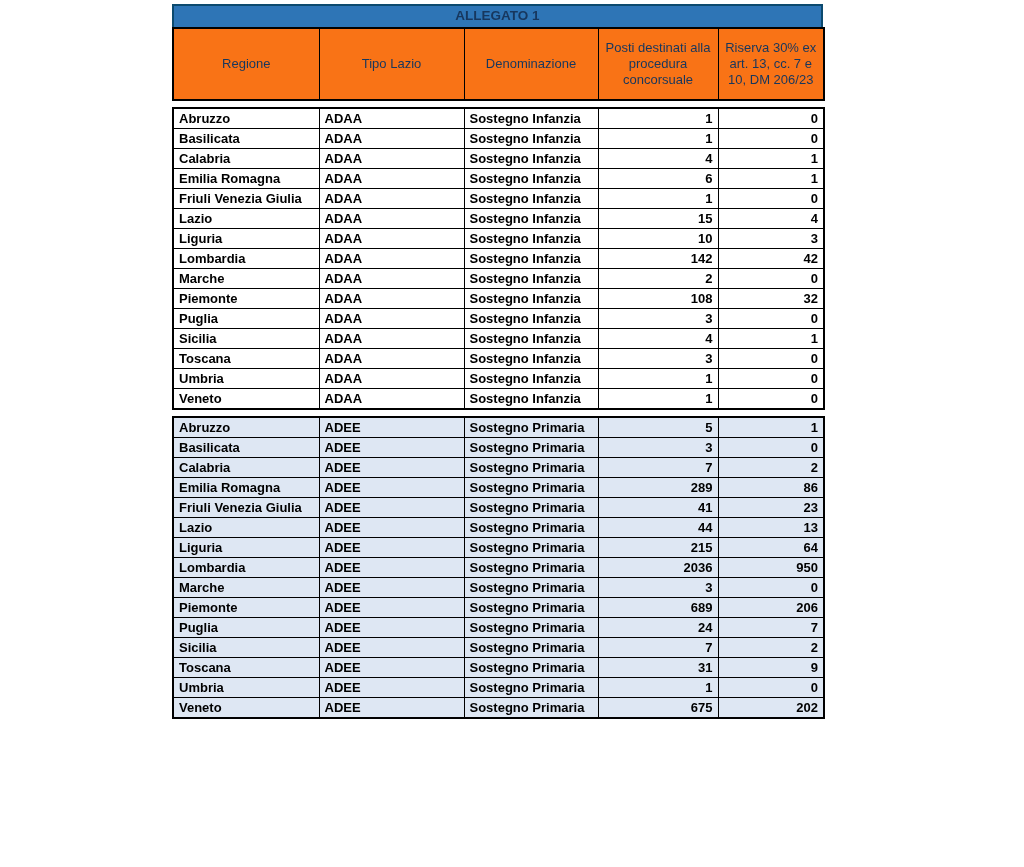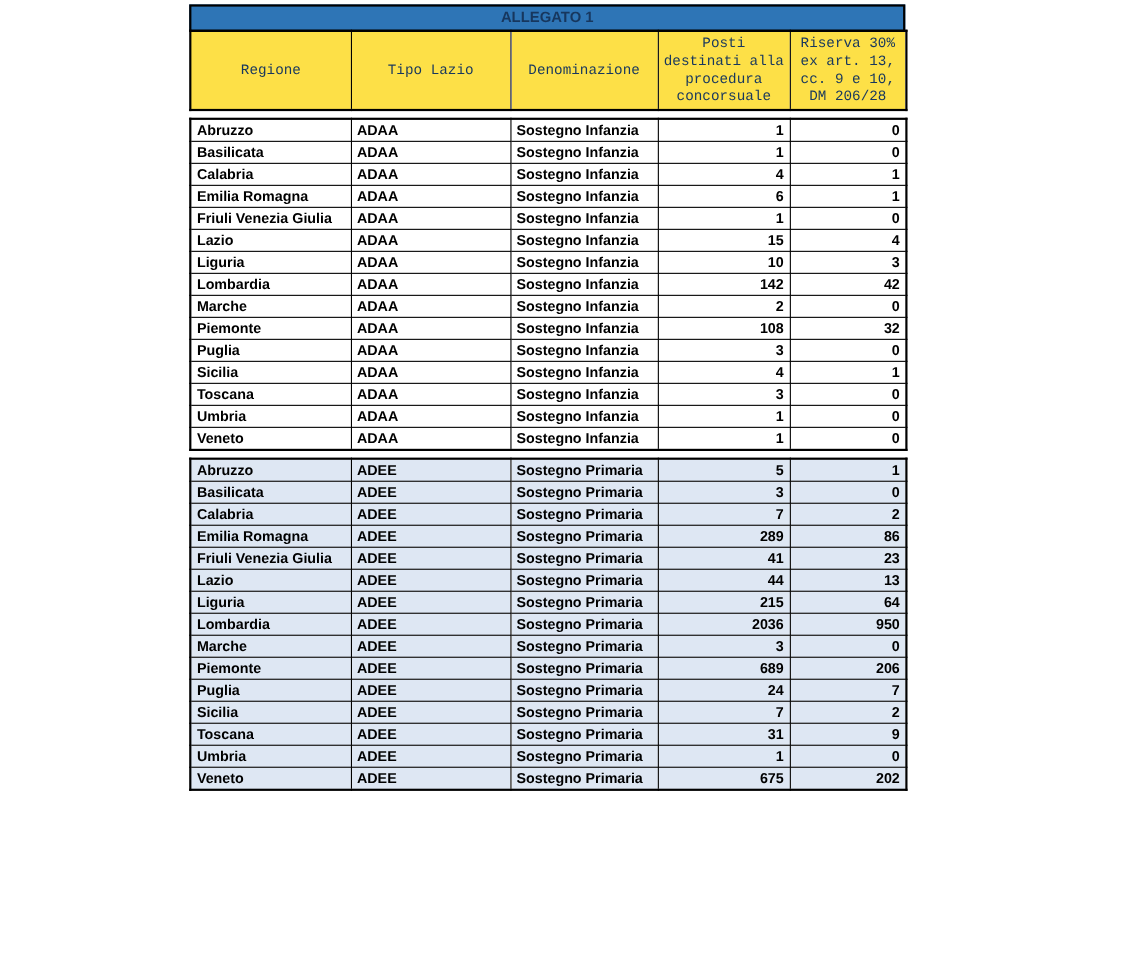--- a/index.html
+++ b/index.html
@@ -13,21 +13,21 @@
   }
   .doc-table {
     position: absolute;
     left: 172px;
     top: 4px;
     width: 651px;
   }
   .title-block {
     box-sizing: border-box;
     width: 651px;
-    border: 2px solid #000000;
+    border: 2px solid #0c4a6e;
     background: #2E75B6;
     color: #17375E;
     text-align: center;
     font-weight: bold;
     font-size: 13.5px;
     line-height: 16px;
     padding: 2px 0 3px 0;
   }
   table {
     border-collapse: collapse;
@@ -36,31 +36,30 @@
   }
   table.hdr { margin-top: -2px; }
   table.sec { margin-top: 6px; font-weight: bold; }
   th, td {
     border: 1px solid #000;
     overflow: hidden;
     white-space: nowrap;
   }
   table { border: 2px solid #000; }
   th {
-    background: #fde047;
+    background: #f97316;
     color: #17375E;
     font-weight: normal;
     font-size: 13px;
     line-height: 16px;
     text-align: center;
     vertical-align: middle;
     height: 70px;
     padding: 0 2px;
     white-space: normal;
-    font-family: Liberation Mono, monospace;
   }
   td {
     height: 19px;
     font-size: 13px;
     vertical-align: middle;
     padding: 0 5px;
   }
   td.txt { text-align: left; }
   td.num { text-align: right; }
   table.alt td { background: #DEE7F3; }
@@ -86,21 +85,21 @@
         <col class="c3">
         <col class="c4">
         <col class="c5">
       </colgroup>
     <thead>
       <tr>
         <th>Regione</th>
         <th>Tipo Lazio</th>
         <th>Denominazione</th>
         <th>Posti destinati alla procedura concorsuale</th>
-        <th>Riserva 30% ex art. 13, cc. 9 e 10, DM 206/28</th>
+        <th>Riserva 30% ex art. 13, cc. 7 e 10, DM 206/23</th>
       </tr>
     </thead>
   </table>
 
   <table class="sec">
     <colgroup>
         <col class="c1">
         <col class="c2">
         <col class="c3">
         <col class="c4">

